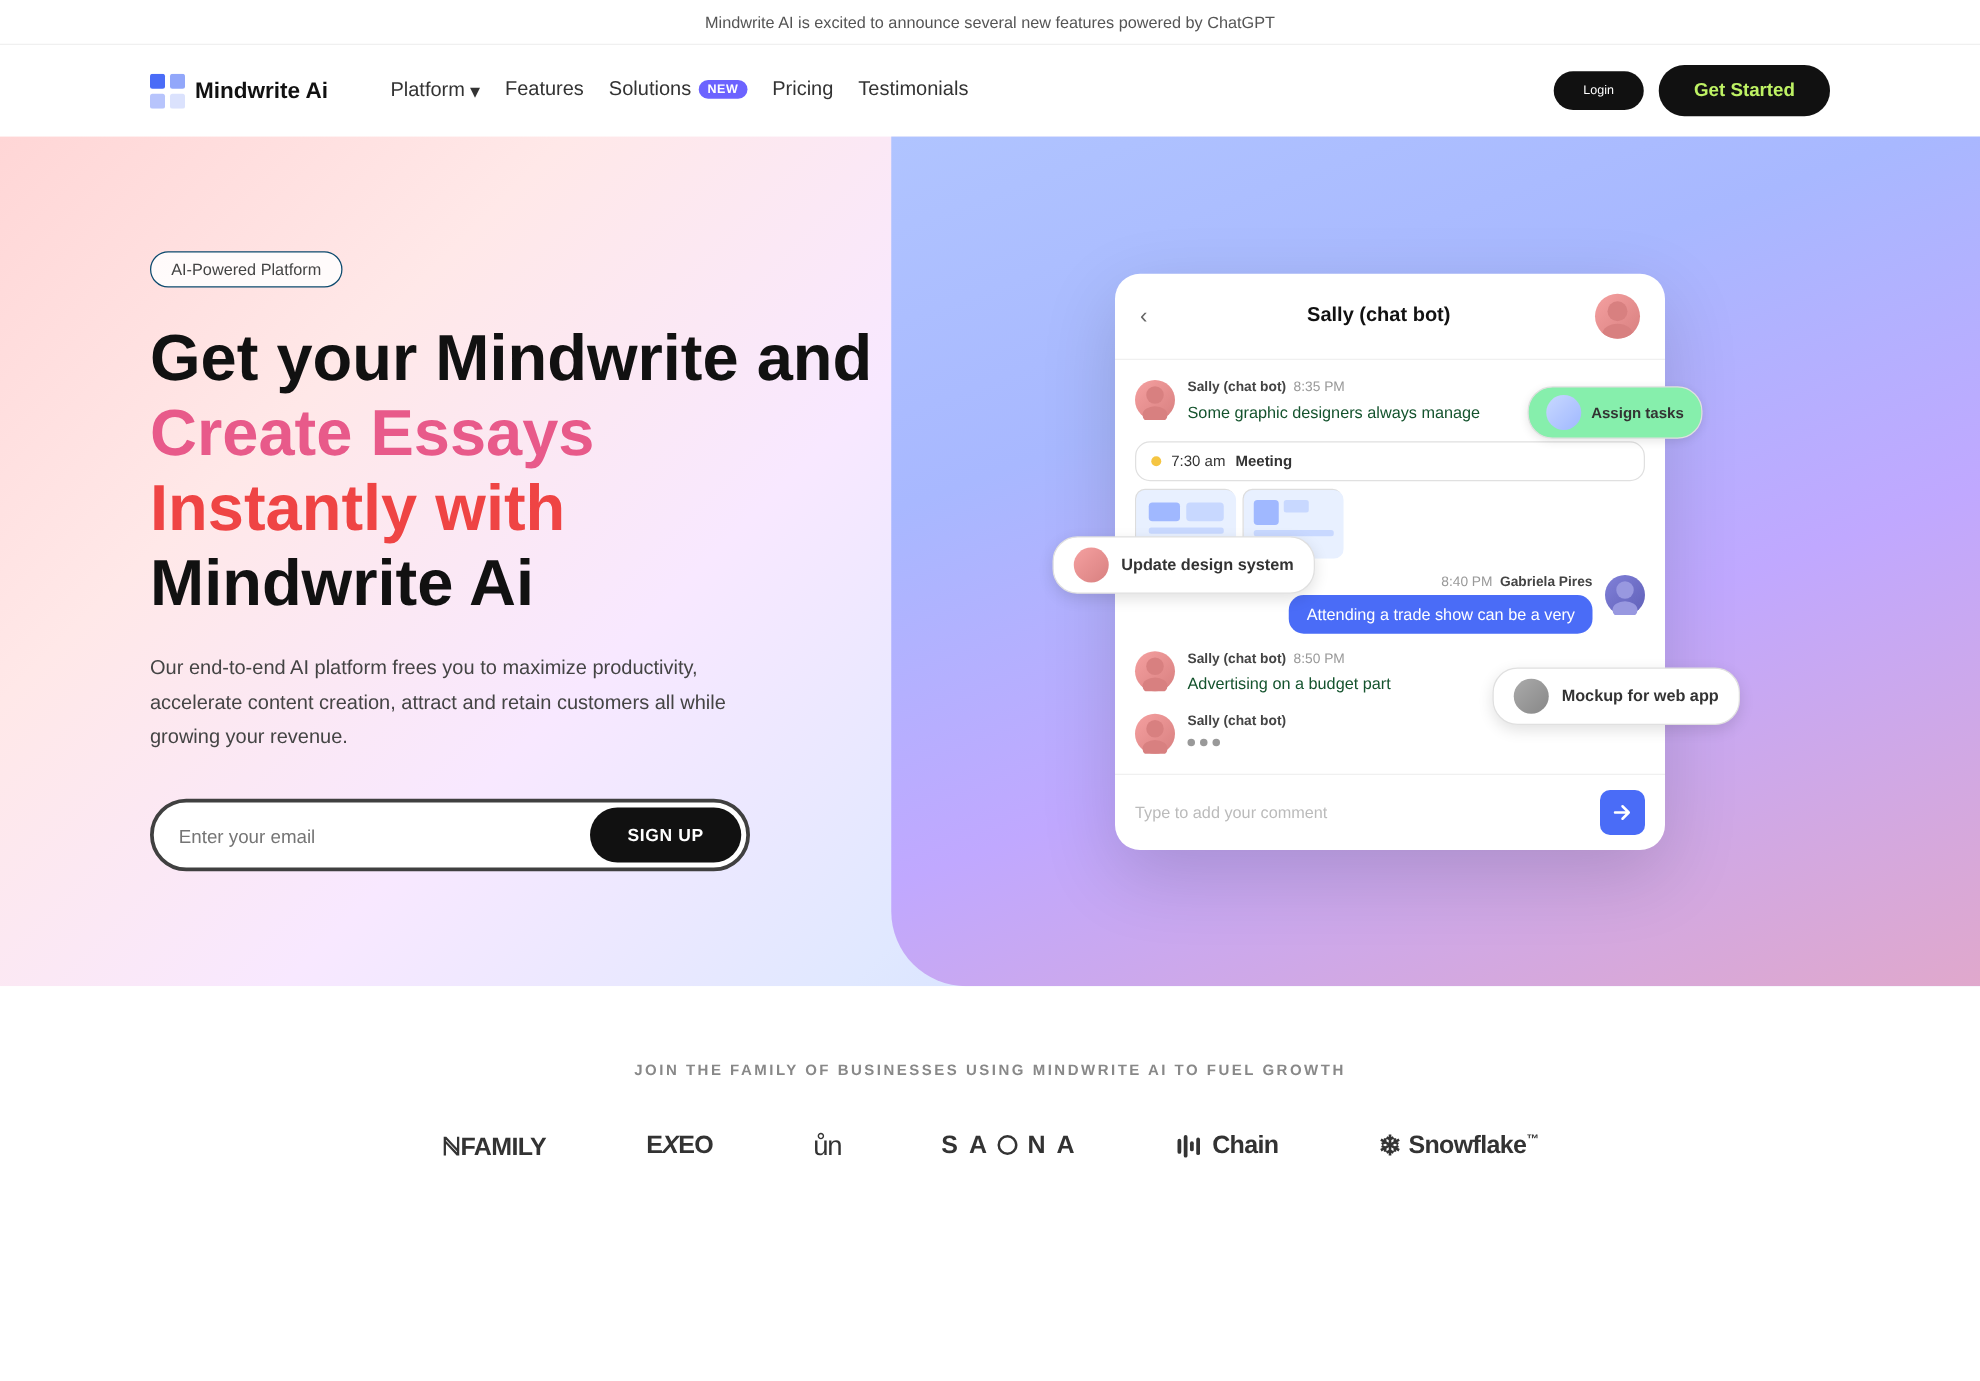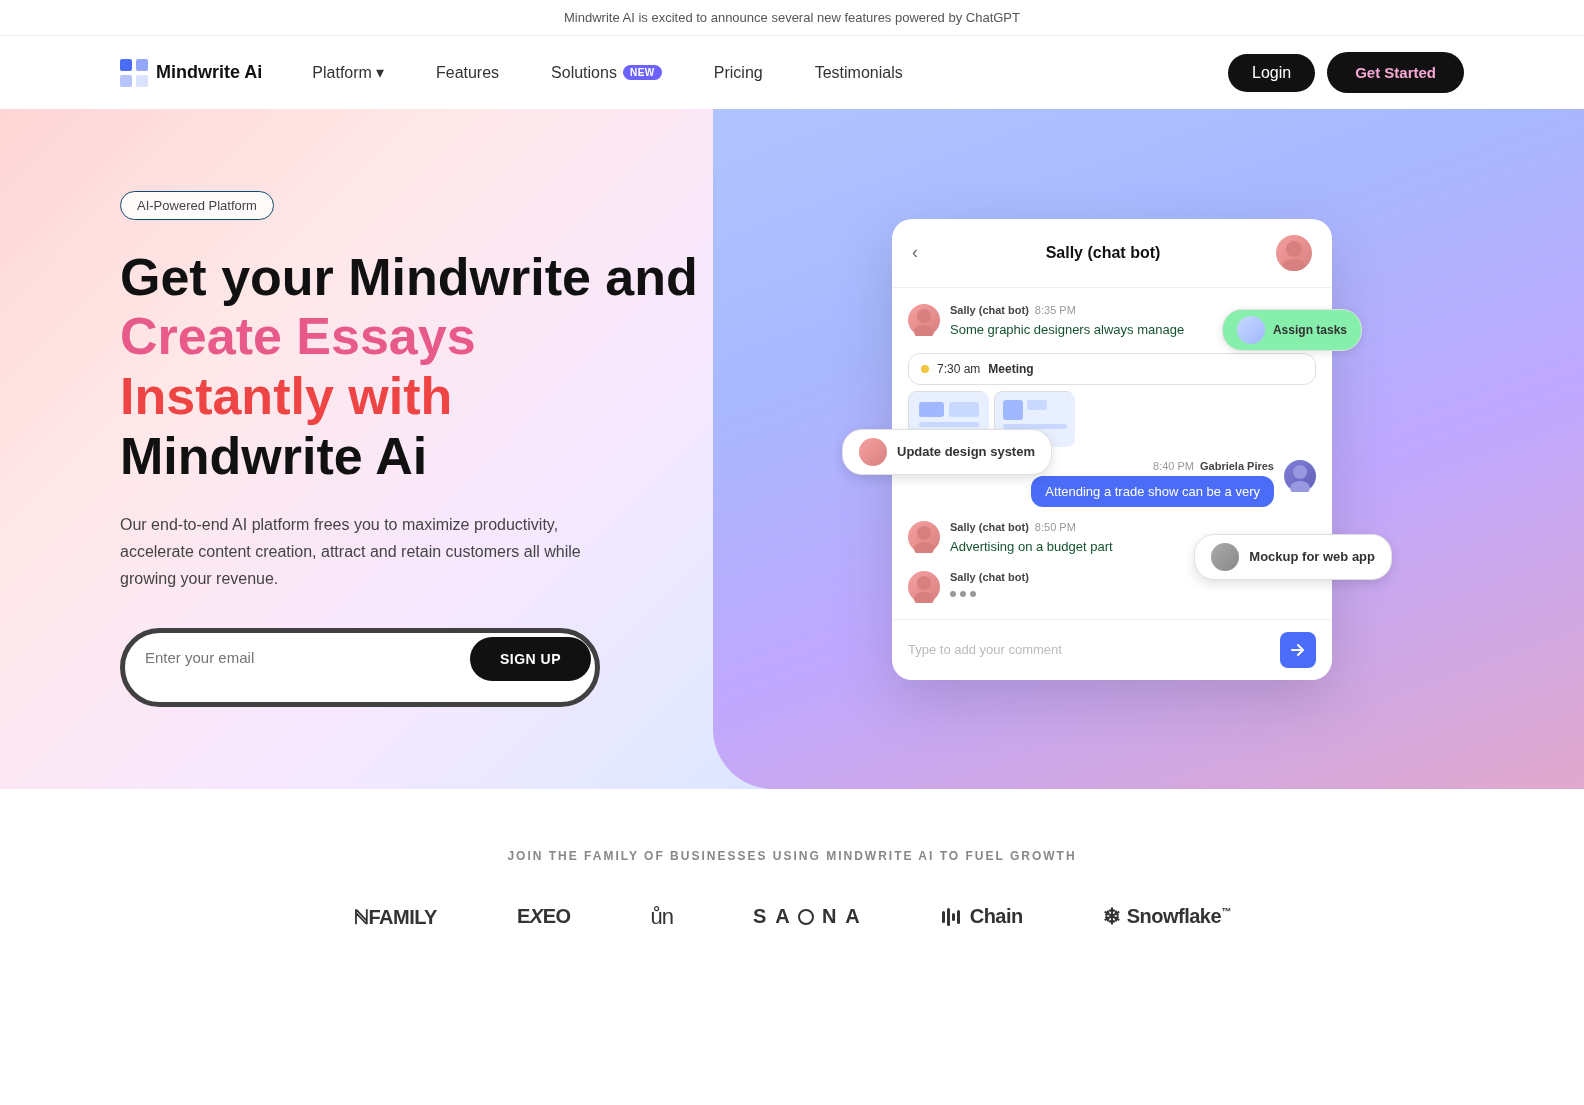--- a/index.html
+++ b/index.html
@@ -34,22 +34,22 @@
       color: #111;
       text-decoration: none;
       margin-right: 10px;
     }
     .logo-icon {
       width: 28px;
       height: 28px;
     }
     .nav-links {
       display: flex;
-      align-items: center;
-      gap: 52px;
+      align-items: flex-start;
+      gap: 20px;
       flex: 1;
     }
     .nav-link {
       font-size: 16px;
       color: #333;
       text-decoration: none;
       cursor: pointer;
     }
     .nav-link-with-arrow {
       display: flex;
@@ -75,27 +75,27 @@
       align-items: center;
       gap: 12px;
       margin-left: auto;
     }
     .btn-login {
       background: #111;
       color: #fff;
       border: none;
       padding: 10px 24px;
       border-radius: 30px;
-      font-size: 16px;
+      font-size: 10px;
       cursor: pointer;
       font-weight: 500;
     }
     .btn-get-started {
       background: #111;
-      color: #f9a8d4;
+      color: #bef264;
       border: none;
       padding: 12px 28px;
       border-radius: 30px;
       font-size: 15px;
       cursor: pointer;
       font-weight: 600;
     }
 
     
     .hero {
@@ -159,27 +159,27 @@
     }
     .hero-desc {
       font-size: 16px;
       color: #444;
       line-height: 1.7;
       margin-bottom: 36px;
       max-width: 480px;
     }
     .hero-form {
       display: flex;
-      align-items: flex-start;
+      align-items: flex-end;
       background: #fff;
       border-radius: 40px;
       overflow: hidden;
       max-width: 480px;
-      border: 5px solid #404040;
-      padding: 4px 4px 21px 20px;
+      border: 3px solid #404040;
+      padding: 4px 4px 4px 20px;
     }
     .hero-input {
       flex: 1;
       border: none;
       outline: none;
       font-size: 15px;
       color: #888;
       background: transparent;
       padding: 12px 0;
     }

